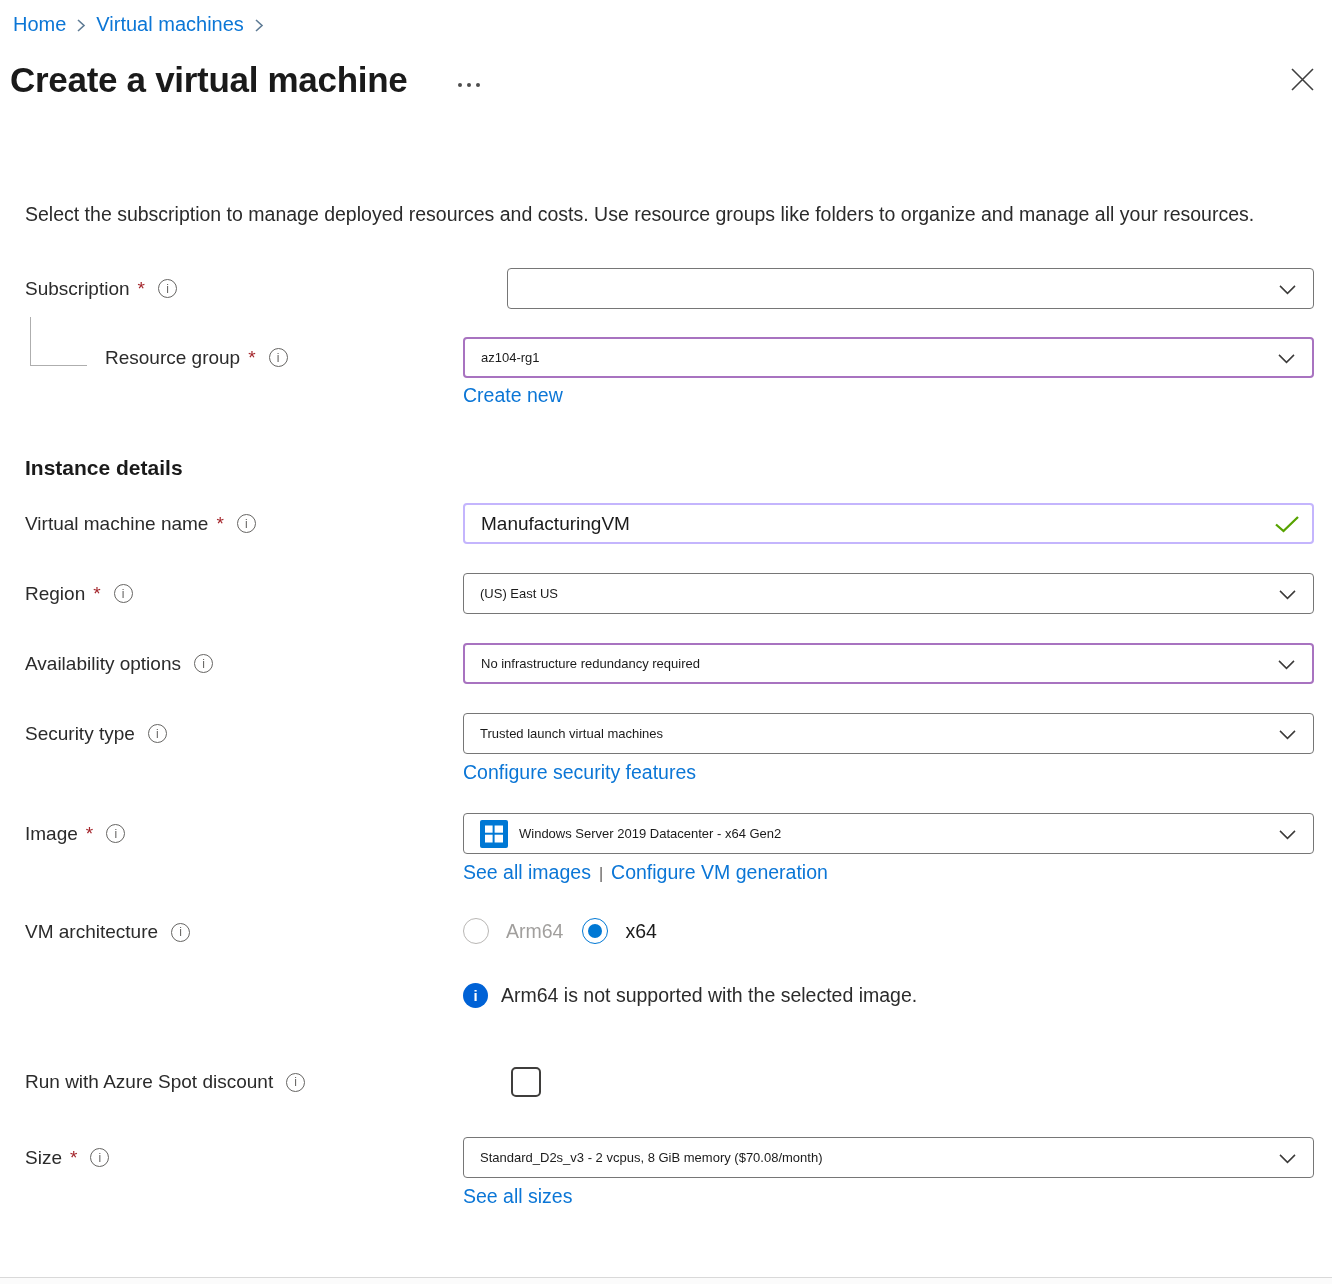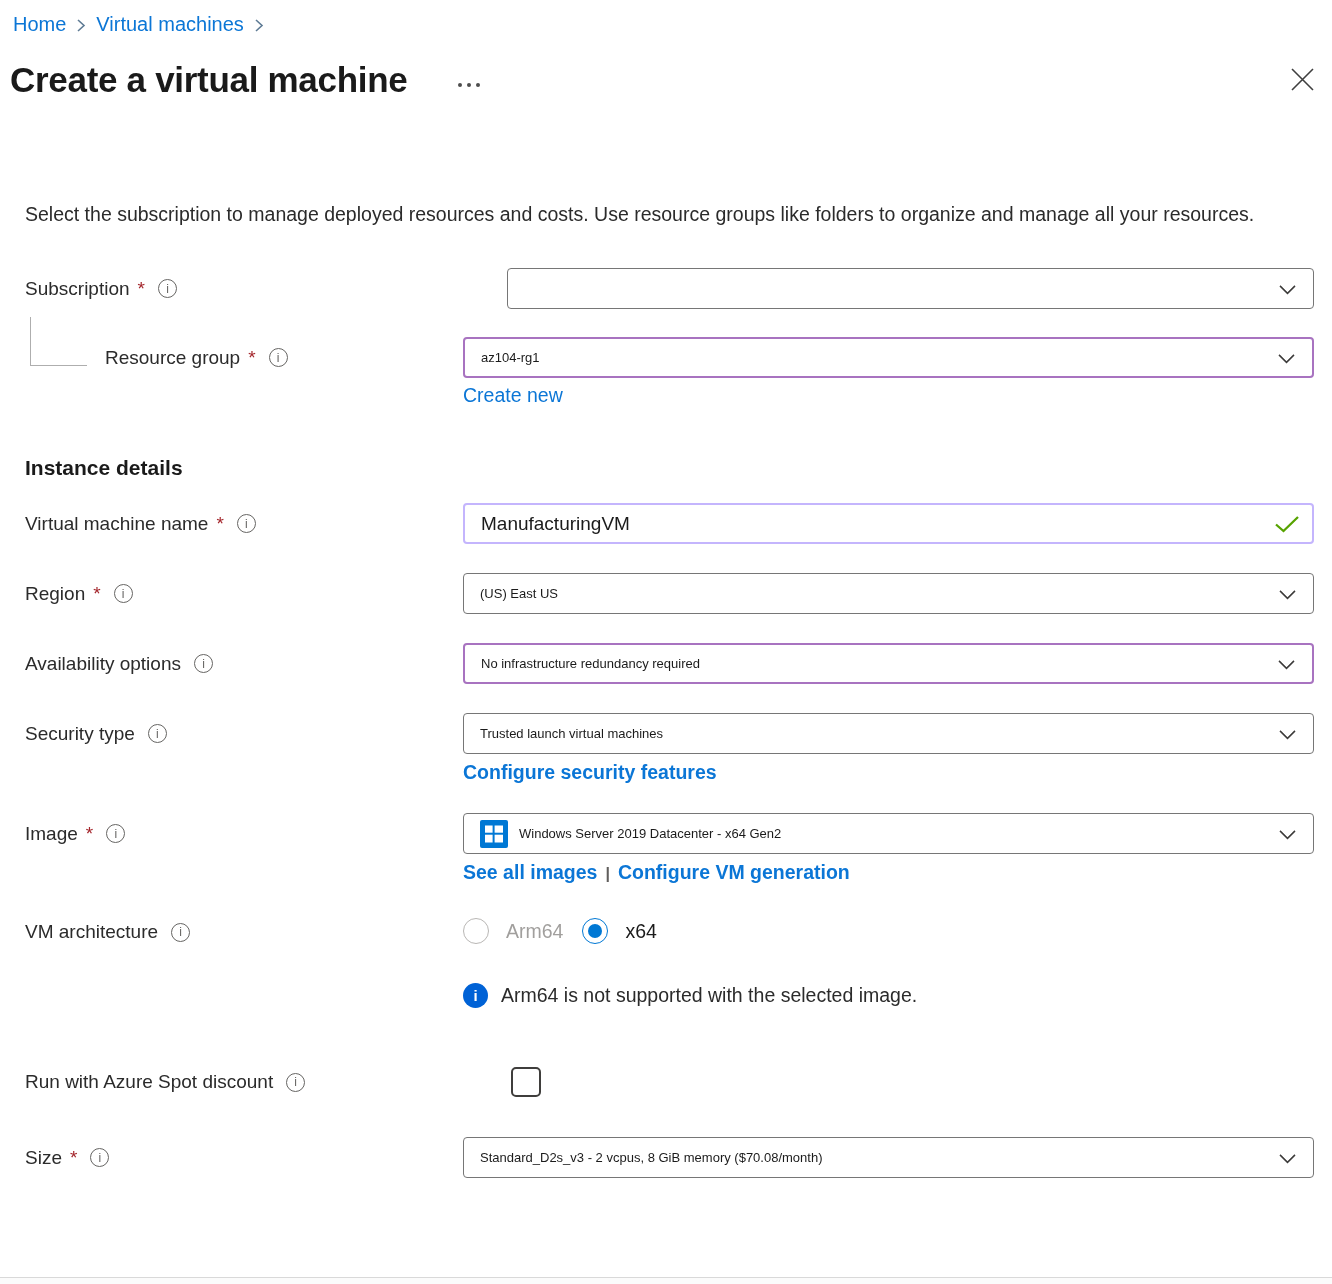--- a/index.html
+++ b/index.html
@@ -52,21 +52,21 @@
   .pipe { color:#605e5c; margin:0 8px; }
 
   .section-heading { font-size:21px; font-weight:700; color:#1a1a1a; margin-top:49px; }
 
   
   .row-subscription { margin-top:38px;gap:44px; }
   .row-rg { margin-top:28px; }
   .row-create-new { margin-top:6px; }
   .row-vmname { margin-top:23px; }
   .gap-29 { margin-top:29px; }
-  .row-link-under { margin-top:7px;font-weight:bold; }
+  .row-link-under { margin-top:7px; }
   .row-image { margin-top:29px; }
   .row-vmarch { margin-top:32px; }
   .row-spot { margin-top:59px;gap:48px; }
   .row-size { margin-top:40px; }
 
   
   .rg-label { padding-left:80px; }
   .rg-connector { position:absolute; left:5px; top:-30px; width:57px; height:49px;
     border-left:1px solid #aeaeae; border-bottom:1px solid #aeaeae; }
 
@@ -305,16 +305,19 @@
     </div>
     <div class="select">
       <span>Standard_D2s_v3 - 2 vcpus, 8 GiB memory ($70.08/month)</span>
       <span class="chevron">
         <svg width="17" height="11" viewBox="0 0 17 11">
             <path d="M1 1.5 L8.5 9 L16 1.5" fill="none" stroke="#3b3a39" stroke-width="1.5"></path>
           </svg>
       </span>
     </div>
   </div>
+  <div class="link-row row-link-under">
+    <a class="link">See all sizes</a>
+  </div>
 
 </div>
 
 <div class="footer-strip"></div>
 
 </body></html>

